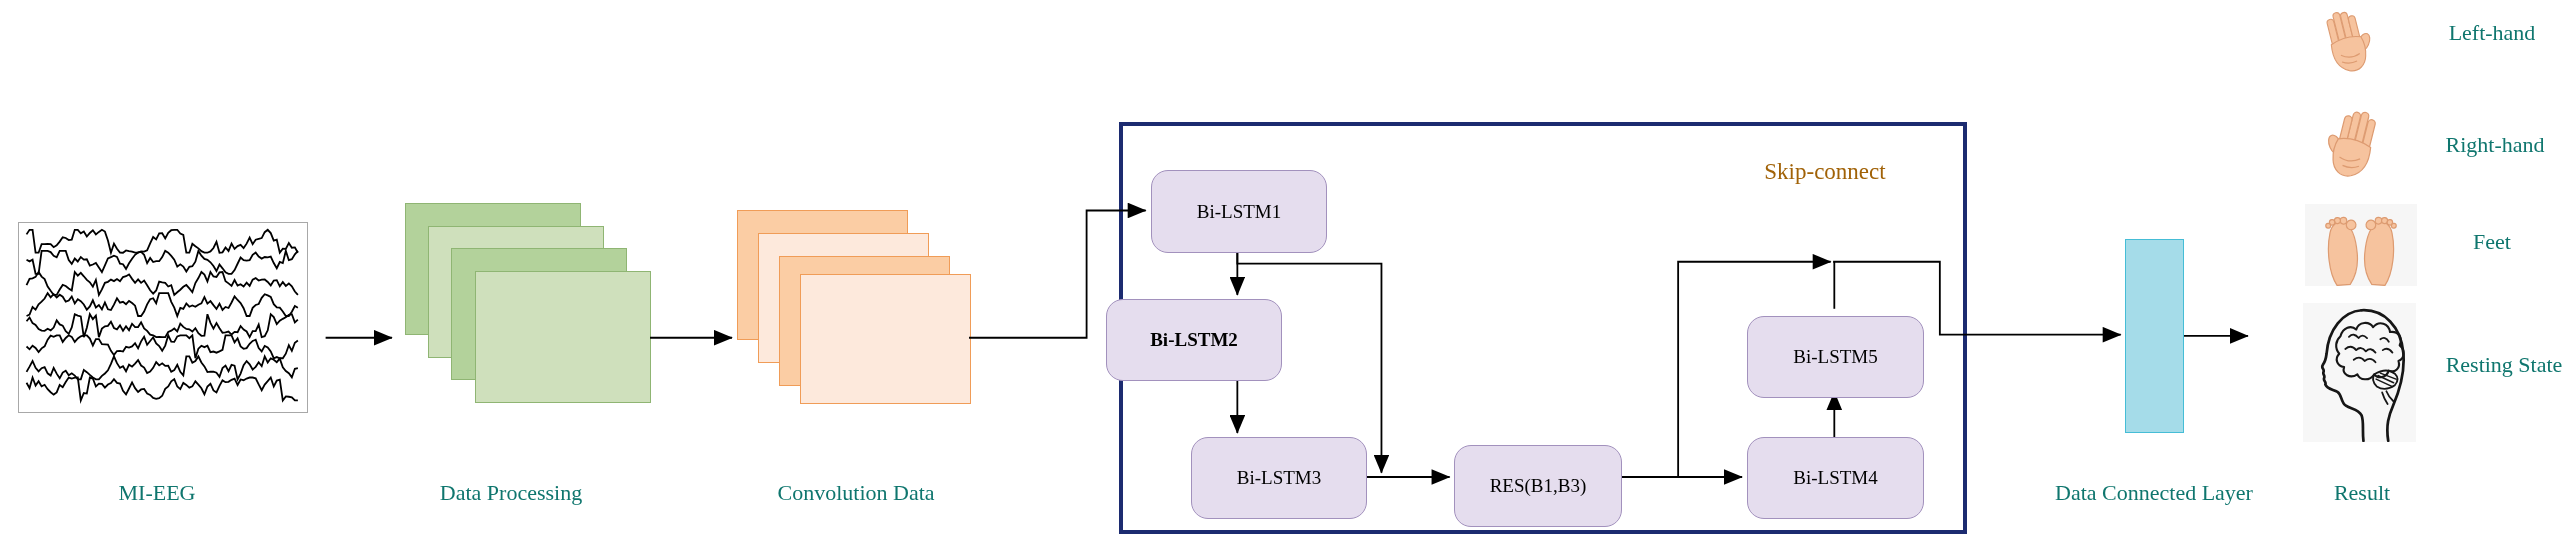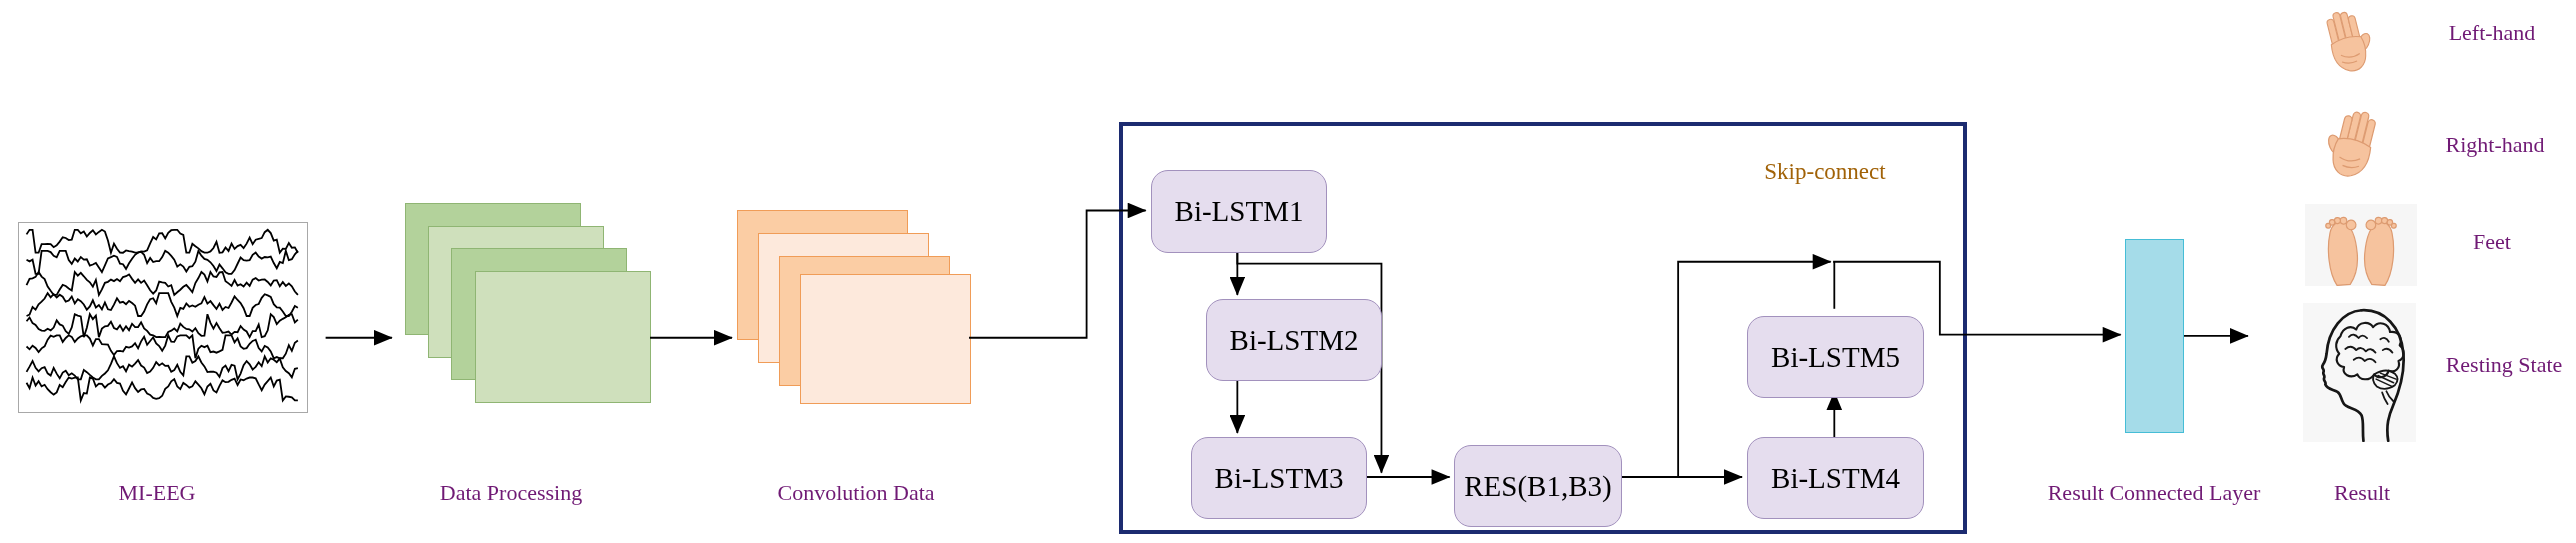--- a/index.html
+++ b/index.html
@@ -17,27 +17,27 @@
   .sq.orange-l{background:var(--orange-light,#fde9dc);border:1.2px solid var(--orange-border,#f09c57);}
   
   .navy-box{left:1119px;top:122px;width:840px;height:404px;
             border:4.2px solid var(--navy-border,#1c2b70);background:transparent;z-index:0;}
   
   #connector-svg{left:0;top:0;width:2576px;height:544px;z-index:1;pointer-events:none;}
   #connector-svg polyline, #connector-svg line{stroke:var(--connector,#000);stroke-width:3;fill:none;}
   
   .node{position:absolute;z-index:2;display:flex;align-items:center;justify-content:center;
         background:var(--node-fill,#e5ddee);border:1.2px solid var(--node-border,#a291bd);
-        border-radius:17px;font-size:29px;color:#000;white-space:nowrap;}
+        border-radius:17px;font-size:19px;color:#000;white-space:nowrap;}
   
   .fc-bar{left:2125px;top:239px;width:57px;height:192px;z-index:2;
           background:var(--cyan-fill,#a5dce9);border:1.2px solid var(--cyan-border,#45bdd6);}
   
   .lbl{position:absolute;z-index:3;transform:translate(-50%,-50%);text-align:center;
-       font-size:22px;color:#701a75;white-space:nowrap;}
+       font-size:22px;color:#0f766e;white-space:nowrap;}
   .lbl.side{font-size:22px;}
   .skip-lbl{position:absolute;z-index:2;transform:translate(-50%,-50%);font-size:23px;
             color:#a16207;white-space:nowrap;}
   
   .icon-box{position:absolute;z-index:2;}
   .icon-box svg{display:block;width:100%;height:100%;}
   .photo-bg{background:#f6f6f6;}
 </style>
 </head>
 <body>
@@ -83,21 +83,21 @@
   <polyline points="2783,791 2783,434 3036,434" marker-end="url(#ah)"></polyline>
   <polyline points="3042,434 3042,512"></polyline>
   <polyline points="3040,434 3217,434 3217,555 3517,555" marker-end="url(#ah)"></polyline>
   <polyline points="3042,725 3042,650" marker-end="url(#ah)"></polyline>
   <polyline points="3618,557 3728,557" marker-end="url(#ah)"></polyline>
 </svg>
 
 <div class="node" style="left:1151px;top:170px;width:174px;height:81px;">
     <span>Bi-LSTM1</span>
   </div>
-<div class="node" style="left:1206px;top:299px;width:174px;height:80px;">
+<div class="node" style="left:1106px;top:299px;width:174px;height:80px;font-weight:bold;">
     <span>Bi-LSTM2</span>
   </div>
 <div class="node" style="left:1191px;top:437px;width:174px;height:80px;justify-content:center;">
     <span>Bi-LSTM3</span>
   </div>
 <div class="node" style="left:1454px;top:437px;width:166px;height:80px;margin-top:8px;">
     <span>RES(B1,B3)</span>
   </div>
 <div class="node" style="left:1747px;top:437px;width:175px;height:80px;">
     <span>Bi-LSTM4</span>
@@ -106,21 +106,21 @@
     <span>Bi-LSTM5</span>
   </div>
 
 <div class="skip-lbl" style="left:1825px;top:172px;">Skip-connect</div>
 
 <div class="abs fc-bar"></div>
 
 <div class="lbl" style="left:157px;top:493px;">MI-EEG</div>
 <div class="lbl" style="left:511px;top:493px;">Data Processing</div>
 <div class="lbl" style="left:856px;top:493px;">Convolution Data</div>
-<div class="lbl" style="left:2154px;top:493px;">Result Connected Layer</div>
+<div class="lbl" style="left:2154px;top:493px;">Data Connected Layer</div>
 <div class="lbl" style="left:2362px;top:493px;text-align:right;">Result</div>
 
 <div class="icon-box" style="left:2320px;top:8.4px;width:54px;height:68px;">
   <svg viewBox="0 0 92 120" xmlns="http://www.w3.org/2000/svg">
     <g transform="rotate(-14 46 60)" style="fill:var(--skin,#f6c39e);stroke:var(--skin-outline,#dd9b71);stroke-width:2;">
       <rect x="20" y="14" width="12" height="52" rx="6"></rect>
       <rect x="33" y="5" width="12" height="60" rx="6"></rect>
       <rect x="46" y="8" width="12" height="57" rx="6"></rect>
       <rect x="58" y="17" width="12" height="48" rx="6"></rect>
       <ellipse cx="74" cy="68" rx="9.5" ry="17" transform="rotate(38 74 68)"></ellipse>

